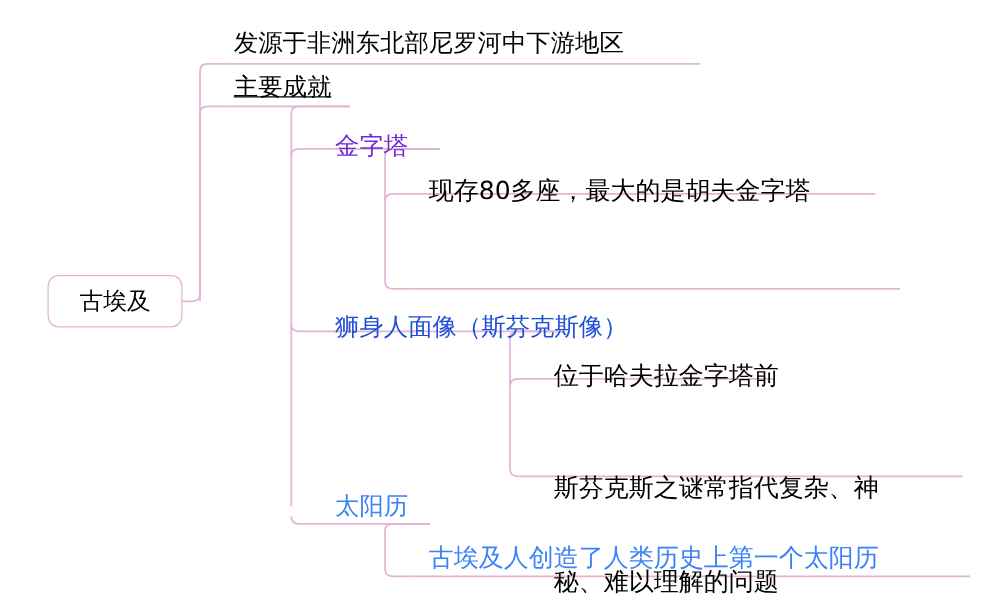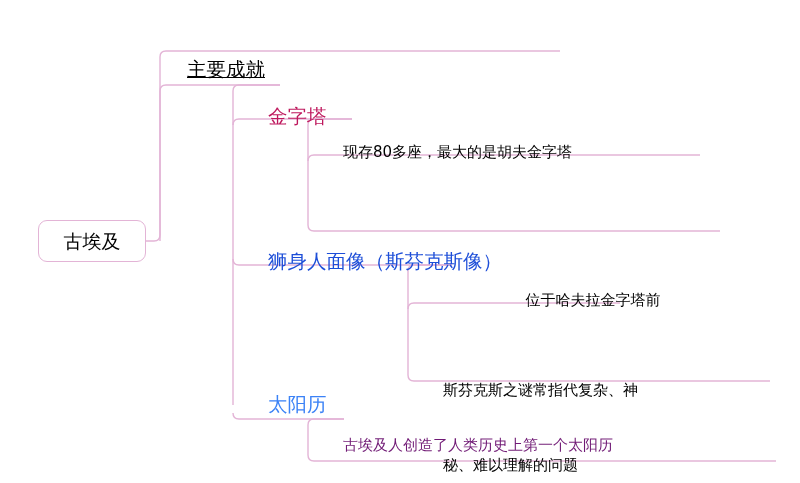--- a/index.html
+++ b/index.html
@@ -41,21 +41,21 @@
     color: #000000;
     font-size: 19px;
     line-height: 25px;
     display: flex;
     align-items: center;
     justify-content: center;
     white-space: pre;
   }
   .lvl1 { font-size: 19.5px; }
   .lvl2 { font-size: 19.5px; }
-  .lvl3 { font-size: 15px; }
+  .lvl3 { font-size: 20px; }
 </style>
 </head>
 <body>
 
 <div id="canvas" style="background: rgb(255, 255, 255);">
 
   <svg id="connectors" viewBox="0 0 800 483" xmlns="http://www.w3.org/2000/svg">
     <g fill="none" stroke="#e3b4d6" stroke-width="1.4">
 
       <path d="M146,241 L154,241 Q160,241 160,235 L160,57 Q160,51 166,51 L181,51"></path>
@@ -96,34 +96,35 @@
       <line x1="256" y1="419" x2="344" y2="419"></line>
 
       <path d="M344,419 L314,419 Q308,419 308,425 L308,455 Q308,461 314,461 L331,461"></path>
       <line x1="331" y1="461" x2="776" y2="461"></line>
 
     </g>
   </svg>
 
   <div class="root-node" style="left: 38px; top: 220px; width: 108px; height: 42px; border-color: rgb(227, 180, 214); color: rgb(0, 0, 0);">古埃及</div>
 
+  <div class="node lvl1" style="left: 187px; top: 22px; width: 380px; color: rgb(0, 0, 0);">发源于非洲东北部尼罗河中下游地区</div>
 
   <div class="node lvl1" style="left: 187px; top: 57px; width: 160px; color: rgb(0, 0, 0); text-decoration: underline;">主要成就</div>
 
-  <div class="node lvl2" style="left: 268px; top: 104px; width: 140px; color: #be185d;">金字塔</div>
+  <div class="node lvl2" style="left: 268px; top: 104px; width: 140px; color: #6d28d9;">金字塔</div>
 
   <div class="node lvl2" style="left: 268px; top: 249px; width: 270px; color: #1d4ed8;">狮身人面像（斯芬克斯像）</div>
 
   <div class="node lvl2" style="left: 268px; top: 392px; width: 140px; color: #3b82f6;">太阳历</div>
 
   <div class="node lvl3" style="left: 343px; top: 140px; width: 380px; color: rgb(0, 0, 0);">现存80多座，最大的是胡夫金字塔</div>
 
 
-  <div class="node lvl3" style="left: 443px; top: 288px; width: 300px; color: rgb(0, 0, 0); text-align: center;">位于哈夫拉金字塔前</div>
+  <div class="node lvl3" style="left: 443px; top: 288px; width: 300px; color: rgb(0, 0, 0);">位于哈夫拉金字塔前</div>
 
   <div class="node lvl3" style="left: 443px; top: 328px; width: 320px; color: rgb(0, 0, 0);">
     <div>斯芬克斯之谜常指代复杂、神</div>
     <div>秘、难以理解的问题</div>
   </div>
 
-  <div class="node lvl3" style="left: 343px; top: 434px; width: 440px; color: #701a75; font-family: Liberation Mono, monospace;">古埃及人创造了人类历史上第一个太阳历</div>
+  <div class="node lvl3" style="left: 343px; top: 434px; width: 440px; color: #3b82f6;">古埃及人创造了人类历史上第一个太阳历</div>
 
 </div>
 
 </body></html>

